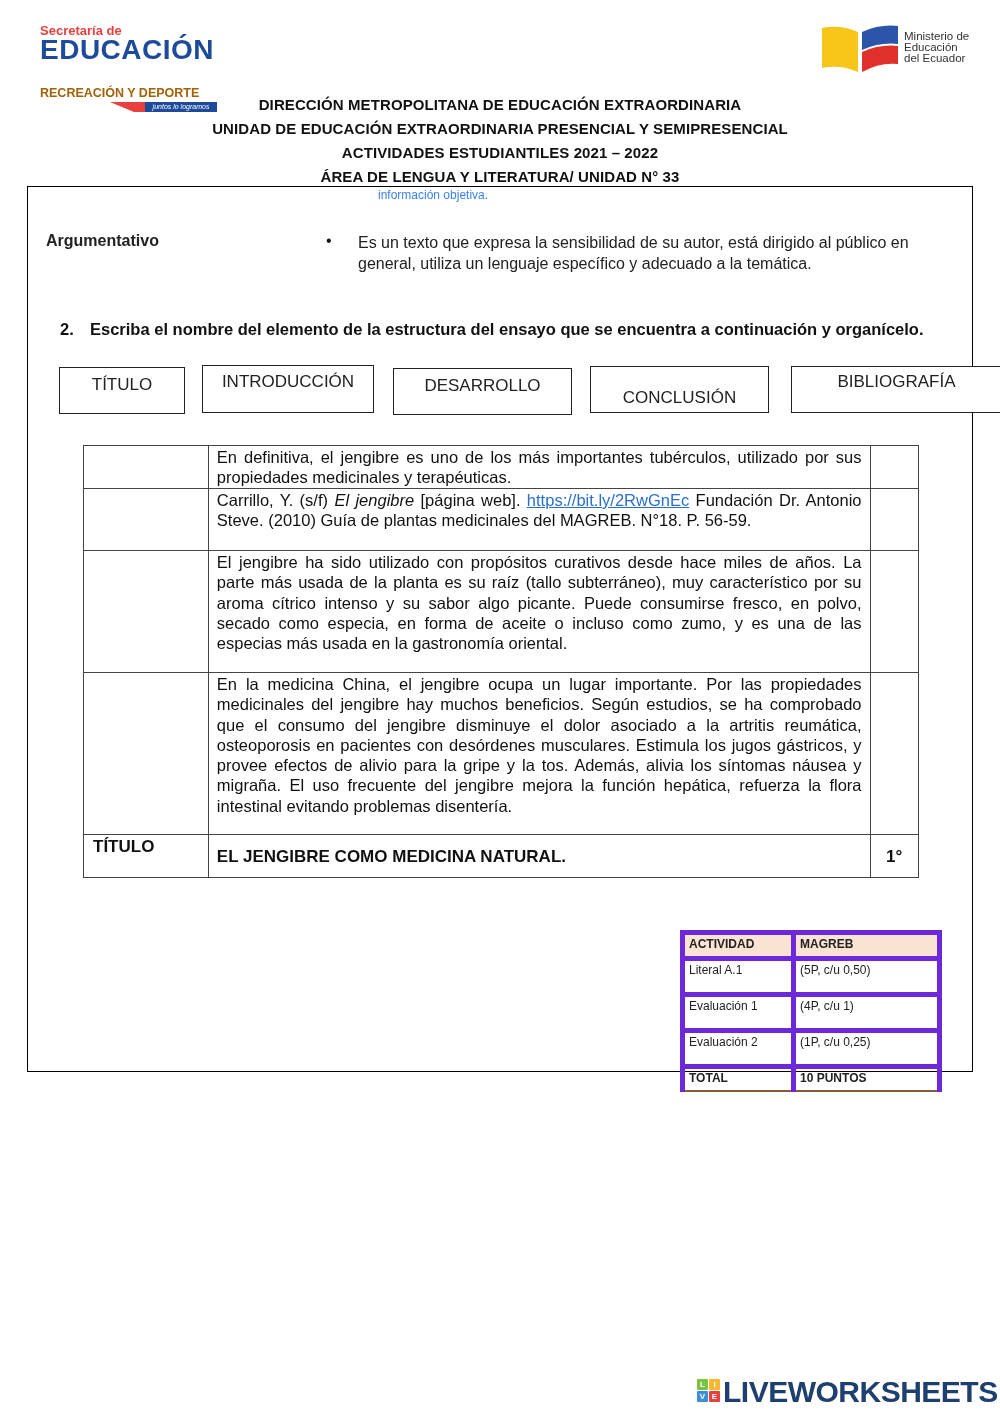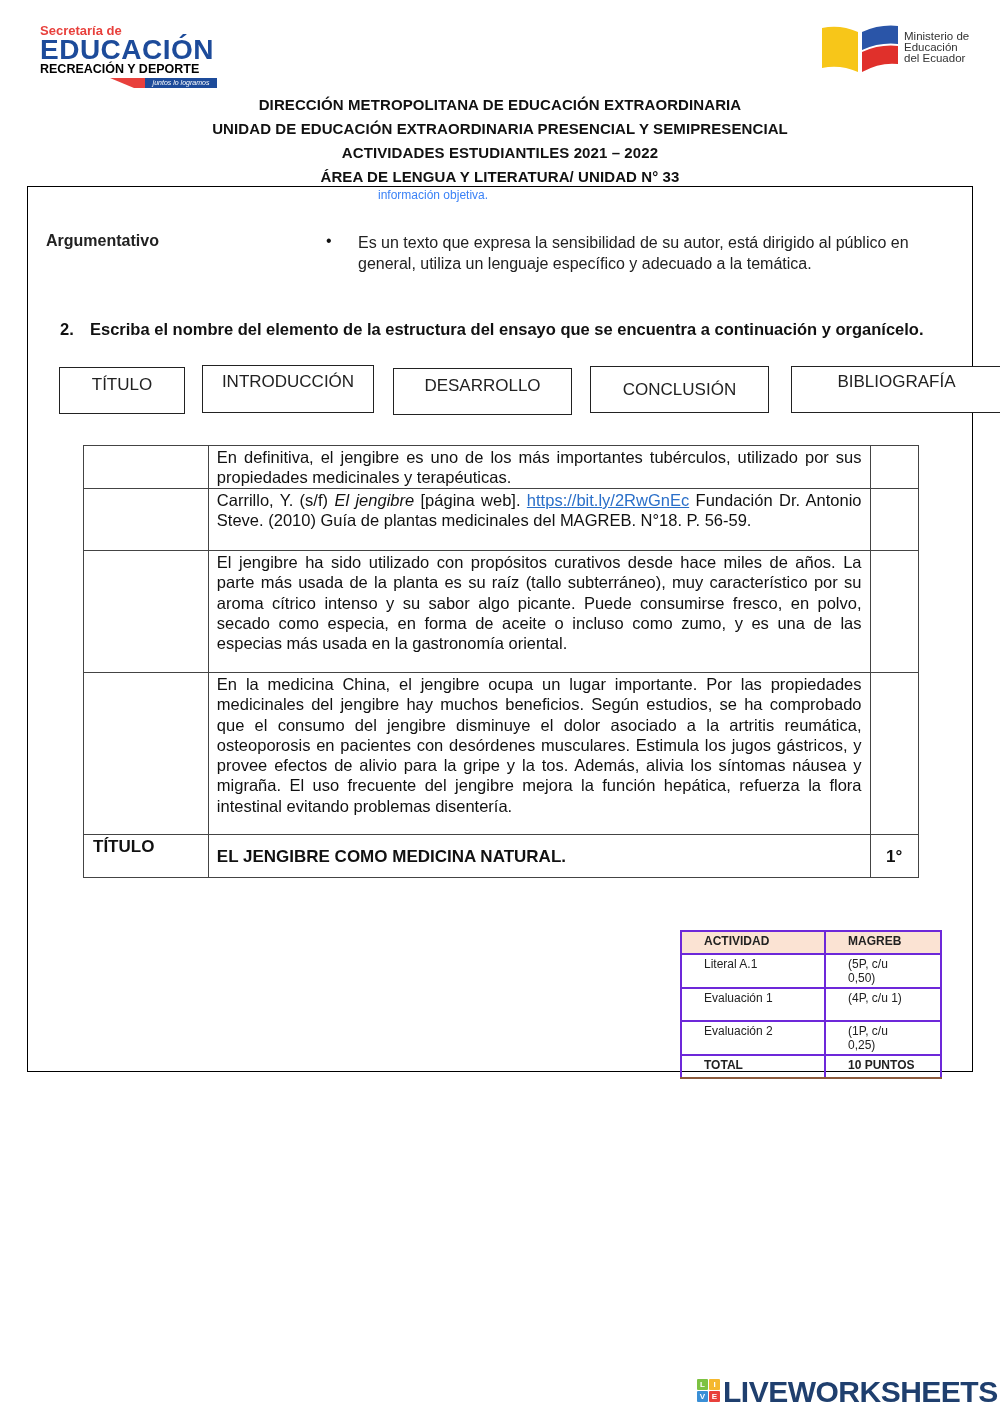--- a/index.html
+++ b/index.html
@@ -3,21 +3,21 @@
 <meta charset="utf-8">
 <style>
   html, body { margin: 0; padding: 0; background: #ffffff; }
   body { width: 1000px; height: 1413px; position: relative; overflow: hidden;
          font-family: "Liberation Sans", sans-serif; color: #111; }
 
   
   .logo-left { position: absolute; left: 40px; top: 24px; width: 185px; height: 60px; }
   .logo-left .l1 { color: #e8403c; font-weight: bold; font-size: 13px; line-height: 13px; }
   .logo-left .l2 { color: #1d4b9a; font-weight: bold; font-size: 28px; line-height: 26px; letter-spacing: 0.5px; }
-  .logo-left .l3 { color: #000000; font-weight: bold; font-size: 12.5px; line-height: 13px; }
+  .logo-left .l3 { color: #a16207; font-weight: bold; font-size: 12.5px; line-height: 13px; margin-top: 24px; }
   .logo-left .band { position: relative; height: 10px; margin-top: 2px; }
   .logo-left .band .red { position: absolute; left: 70px; top: 0; width: 40px; height: 10px; background: #e8403c;
                           clip-path: polygon(0 0, 100% 0, 100% 100%, 60% 100%); }
   .logo-left .band .blue { position: absolute; left: 105px; top: 0; width: 72px; height: 10px; background: #1d4b9a;
                            color: #fff; font-size: 7px; font-style: italic; line-height: 10px; text-align: center; }
 
   .logo-right { position: absolute; left: 820px; top: 22px; width: 170px; height: 55px; }
   .logo-right .book { position: absolute; left: 0; top: 0; width: 80px; height: 52px; }
   .logo-right .txt { position: absolute; left: 84px; top: 9px; font-size: 11.5px; line-height: 11px; color: #333; }
 
@@ -48,21 +48,21 @@
   .essay td.c2 { width: 668px; padding: 1px 8px 0 8px; font-size: 16.5px; line-height: 20.3px; text-align: justify; color: #111; }
   .essay td.c3 { width: 49px; }
   .essay tr.t-title td.c1 { font-weight: bold; font-size: 17px; padding: 2px 9px; }
   .essay tr.t-title td.c2 { font-weight: bold; font-size: 17px; padding-top: 12px; height: 30px; }
   .essay tr.t-title td.c3 { font-weight: bold; font-size: 17px; text-align: center; padding-top: 12px; }
   .link { color: #2a6fc9; text-decoration: underline; }
   .answer-slot { display: block; width: 100%; height: 100%; cursor: pointer; }
 
   
   .score { position: absolute; left: 680px; top: 930px; width: 262px; border-collapse: collapse; font-size: 12px; }
-  .score td { border: 2px solid #6d28d9; padding: 2px 22px; vertical-align: top; color: #222; }
+  .score td { border: 5px solid #6d28d9; padding: 2px 4px; vertical-align: top; color: #222; }
   .score tr.h td { background: #fbe3d3; font-weight: bold; height: 17px; }
   .score tr.r td { height: 27px; }
   .score tr.t td { font-weight: bold; height: 17px; border-bottom: 2px solid #8b5a3c; }
   .score td.a { width: 98px; }
 
   
   .brand { position: absolute; left: 697px; top: 1377px; height: 30px; }
   .brand .cubes { position: absolute; left: 0; top: 2px; width: 24px; height: 24px; }
   .brand .cube { position: absolute; width: 11px; height: 11px; color: #fff; font-size: 8px; font-weight: bold;
                  text-align: center; line-height: 11px; border-radius: 1px; }
@@ -110,21 +110,21 @@
 <div class="arg-text">Es un texto que expresa la sensibilidad de su autor, está dirigido al público en general, utiliza un lenguaje específico y adecuado a la temática.</div>
 
 <div class="q2">
   <span class="num">2.</span>
   <span class="txt">Escriba el  nombre del elemento de la estructura del ensayo que se encuentra a continuación y organícelo.</span>
 </div>
 
 <div class="opt" style="left:59px; top:367px; width:126px; height:47px; padding-top:7px;">TÍTULO</div>
 <div class="opt" style="left:202px; top:365px; width:172px; height:48px; padding-top:6px;">INTRODUCCIÓN</div>
 <div class="opt" style="left:393px; top:368px; width:179px; height:47px; padding-top:7px;">DESARROLLO</div>
-<div class="opt" style="left:590px; top:366px; width:179px; height:47px; padding-top:13px;">CONCLUSIÓN</div>
+<div class="opt" style="left:590px; top:366px; width:179px; height:47px; padding-top:21px;">CONCLUSIÓN</div>
 <div class="opt" style="left:791px; top:366px; width:211px; height:47px; padding-top:5px;">BIBLIOGRAFÍA</div>
 
 <table class="essay">
   <tbody>
       <tr style="height:43px;">
     <td class="c1">
           <span class="answer-slot"></span>
         </td>
     <td class="c2">En definitiva, el jengibre es uno de los más importantes tubérculos, utilizado por sus propiedades medicinales y terapéuticas.</td>
     <td class="c3">

